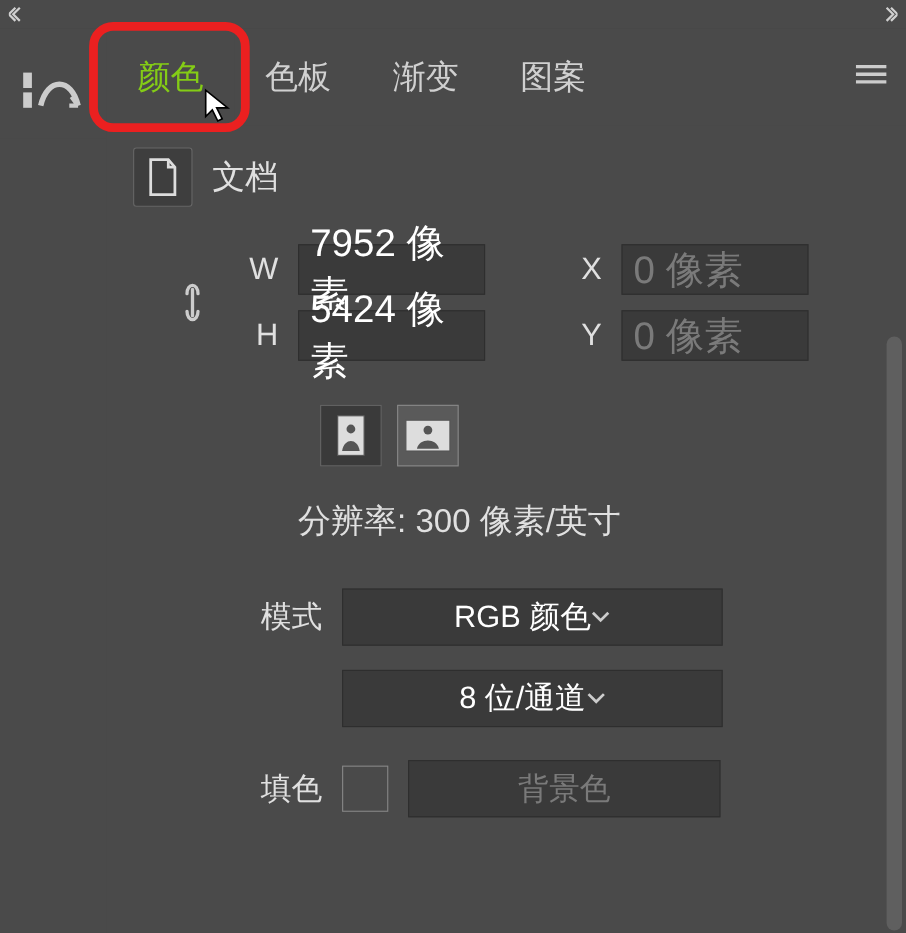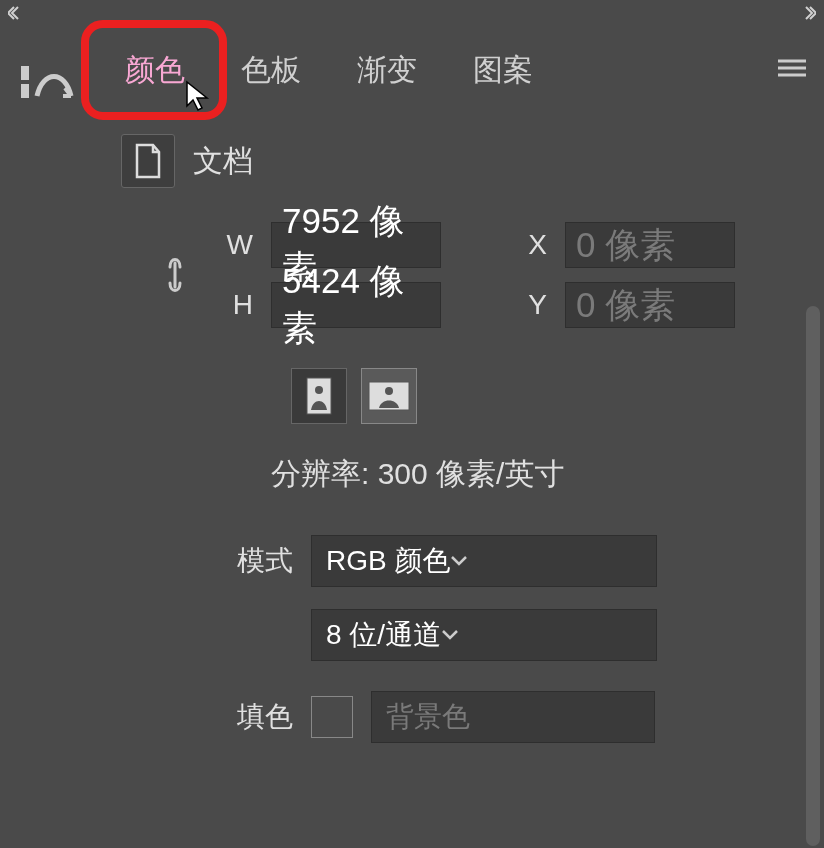--- a/index.html
+++ b/index.html
@@ -58,21 +58,21 @@
     font-size: 30px;
     color: #d8d8d8;
     cursor: pointer;
     position: relative;
   }
   .tab.active {
     background: #4a4a4a;
     color: #fff;
   }
   .tabs-row.first .tab { color: #d0d0d0; }
-  .tabs-row.first .tab.active { color: #f9a8d4; }
+  .tabs-row.first .tab.active { color: #84cc16; }
   .tabs-row.second { height: 70px; background: #4a4a4a; }
   .tabs-row.second .tab {
     height: 70px;
     font-size: 30px;
     background: #3f3f3f;
   }
   .tabs-row.second .tab.active { background: #4a4a4a; color: #fff; }
   .menu-icon {
     position: absolute;
     right: 18px;
@@ -166,21 +166,21 @@
   .select-field {
     background: #3a3a3a;
     border: 1px solid #2e2e2e;
     height: 52px;
     width: 346px;
     padding: 0 14px;
     color: #fff;
     font-size: 28px;
     display: flex;
     align-items: center;
-    justify-content: flex-start;
+    justify-content: center;
     cursor: pointer;
   }
   .select-field.disabled { color: #7a7a7a; }
   .swatch {
     width: 42px;
     height: 42px;
     border: 1px solid #888;
     background: #4a4a4a;
   }
   .red-highlight {

